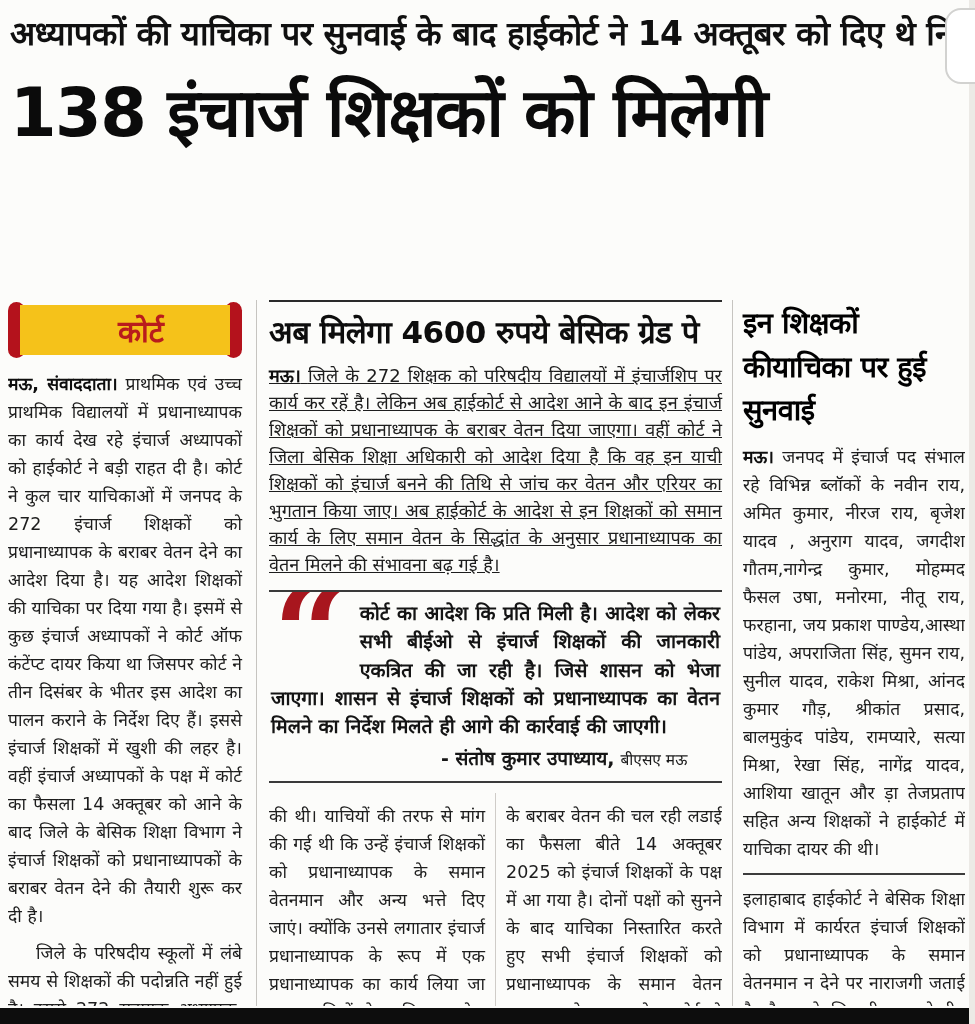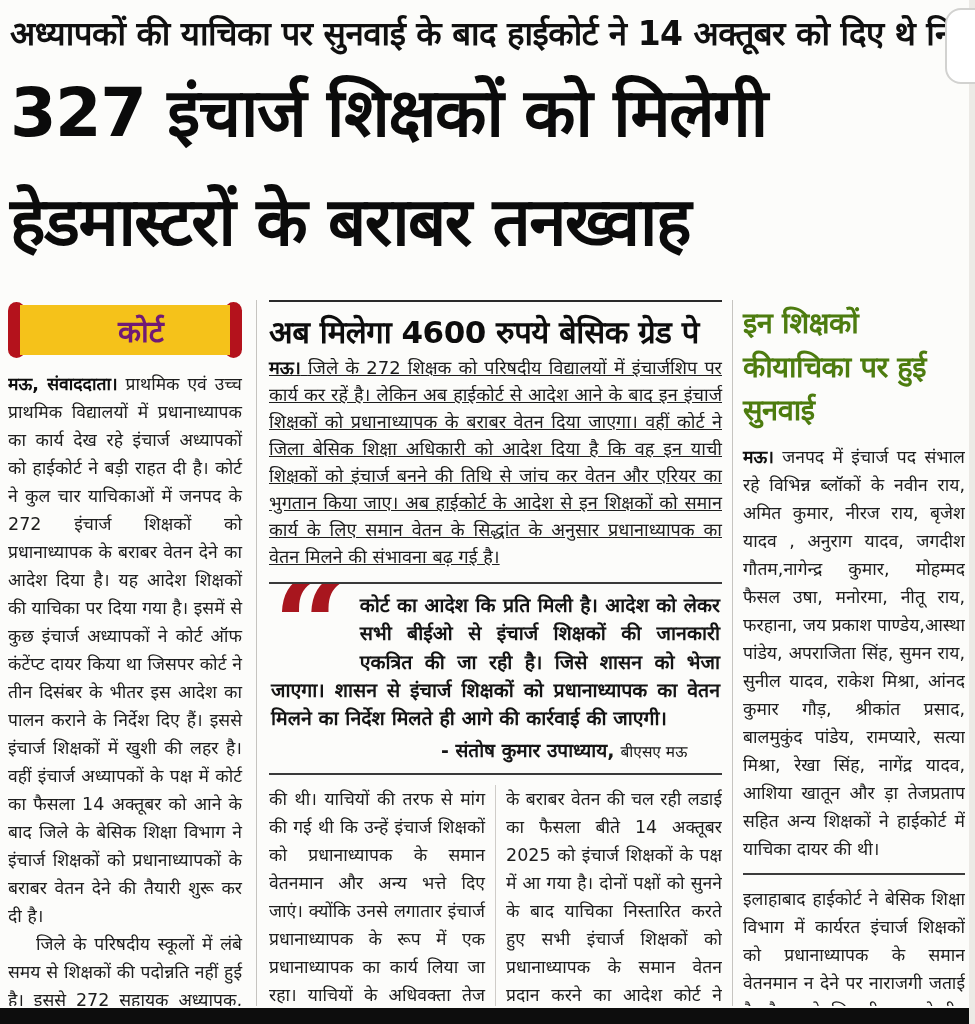--- a/index.html
+++ b/index.html
@@ -63,44 +63,45 @@
     border-left:1px solid #c6c4c0;
     border-right:1px solid #c6c4c0;
   }
   .col-4 { width:232px; padding-left:10px; }
 
   .body-text {
     font-size:17.5px;
     line-height:1.6;
     text-align:justify;
     color:#1d1d1d;
+    margin-top:9px;
   }
   .lead-in { font-weight:800; color:#0e0e0e; }
   .indent { text-indent:1.6em; }
 
   
   .badge-wrap { position:relative; height:56px; margin:2px 0 12px; }
   .badge-cap {
     position:absolute; top:0; bottom:0; width:17px;
     background:#b4121c; border-radius:9px;
   }
   .badge-cap.left { left:0; }
   .badge-cap.right { right:0; }
   .badge-yellow {
     position:absolute; left:12px; right:12px; top:3px; bottom:3px;
     background:#f5c21a;
     display:flex; align-items:center; justify-content:center;
-    font-size:30px; font-weight:800; color:#701a75;padding-left:32px;
+    font-size:30px; font-weight:800; color:#b91c1c;padding-left:32px;
   }
 
   
   .top-rule { border-top:2px solid #2a2a2a; margin-bottom:8px; }
   .subhead {
     font-size:31px; font-weight:800; letter-spacing:-0.5px;
-    color:#0d0d0d; margin-bottom:2px; white-space:nowrap; overflow:hidden;
+    color:#0d0d0d; margin-bottom:10px; white-space:nowrap; overflow:hidden;
   }
   .center-lead { font-size:18px; line-height:1.5;text-decoration:underline; }
 
   .quote-block {
     border-top:2px solid #3a3a3a;
     border-bottom:2px solid #3a3a3a;
     margin-top:12px;
     padding:8px 2px 10px 2px;
     overflow:hidden;
   }
@@ -121,43 +122,42 @@
   .quote-attr { margin-top:4px; padding-left:170px; font-size:19px; }
   .quote-author { font-weight:800;text-align:center; }
   .quote-org { font-weight:400; font-size:15.5px; }
 
   .center-bottom { display:flex; margin-top:10px; }
   .ccol2 { flex:1; padding-right:10px; border-right:1px solid #cfccc8; overflow:hidden; }
   .ccol3 { flex:1; padding-left:10px; overflow:hidden; }
 
   
   .col4-heading {
-    color:#4d7c0f;
+    color:#000000;
     font-size:29px; font-weight:800; line-height:1.5;
     letter-spacing:-0.5px;
     margin:2px 0 10px;
   }
   .col4-divider { border-top:2px solid #3c3c3c; margin:10px 0 10px; }
 
   
   .bottom-bar {
     position:absolute; left:0; right:0; bottom:0; height:16px;
     background:#0d0d0d;
   }
 </style>
 </head>
 <body>
 
 <div class="page">
 
   <div class="strapline">अध्यापकों की याचिका पर सुनवाई के बाद हाईकोर्ट ने 14 अक्तूबर को दिए थे निर्देश</div>
 
   <h1 class="headline">
-    <span class="hl-line">327 इंचार्ज शिक्षकों को मिलेगी</span>
-    <span class="hl-line">हेडमास्टरों के बराबर तनख्वाह</span>
+    <span class="hl-line">138 इंचार्ज शिक्षकों को मिलेगी</span>
   </h1>
 
   <div class="columns">
 
     <div class="col col-1">
       <div class="badge-wrap">
         <span class="badge-cap left"></span>
         <span class="badge-cap right"></span>
         <span class="badge-yellow">कोर्ट</span>
       </div>

